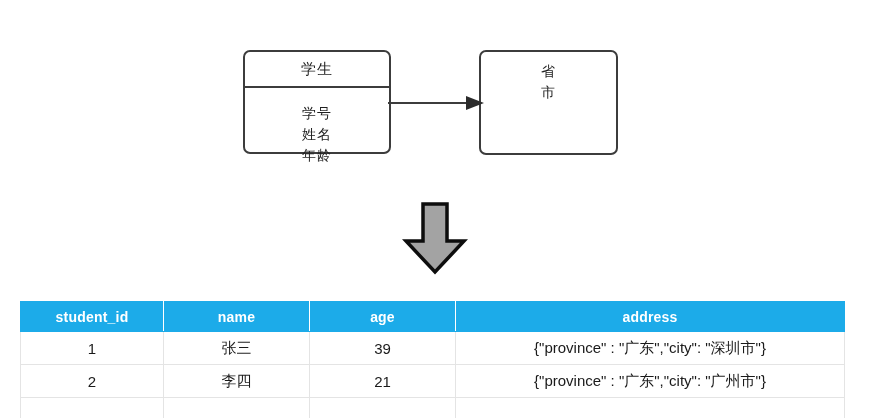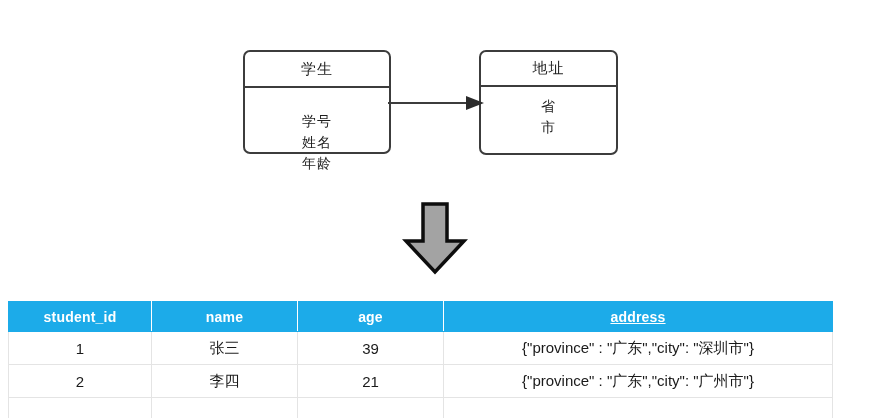--- a/index.html
+++ b/index.html
@@ -50,21 +50,21 @@
     letter-spacing: 1px;
     flex: 0 0 auto;
   }
   .entity-body {
     box-sizing: border-box;
     flex: 1 1 auto;
     display: flex;
     flex-direction: column;
     align-items: center;
     justify-content: flex-start;
-    padding-top: 24px;
+    padding-top: 16px;
     gap: 2px;
   }
   .entity-attr {
     font-size: 14px;
     color: #1f1f1f;
     line-height: 19px;
     letter-spacing: 1px;
   }
 
   #entity-student {
@@ -99,21 +99,21 @@
     position: absolute;
     left: 402px;
     top: 201px;
     width: 66px;
     height: 74px;
   }
 
   
   .data-table {
     position: absolute;
-    left: 8px;
+    left: 20px;
     top: 301px;
     width: 824px;
     border-collapse: collapse;
     table-layout: fixed;
     background: #ffffff;
   }
   .data-table th,
   .data-table td {
     box-sizing: border-box;
     border: 1px solid #e2e2e2;
@@ -124,21 +124,21 @@
   .data-table thead th {
     height: 30px;
     background: #1cabe9;
     color: #ffffff;
     font-size: 14px;
     font-weight: bold;
     border: 1px solid #1cabe9;
     border-right-color: #ffffff;
     letter-spacing: 0.2px;
   }
-  .data-table thead th:last-child { border-right-color: #1cabe9; text-decoration: underline; }
+  .data-table thead th:last-child { border-right-color: #1cabe9; }
 
   .data-table tbody td {
     height: 33px;
     font-size: 15px;
     color: #1a1a1a;
     border-color: #e4e4e4;
   }
   .data-table tbody tr.empty-row td { height: 21px; }
 
   .col-id   { width: 143px; }
@@ -156,21 +156,20 @@
     <div class="entity" id="entity-student">
       <div class="entity-title">学生</div>
       <div class="entity-body">
         <div class="entity-attr">学号</div>
         <div class="entity-attr">姓名</div>
         <div class="entity-attr">年龄</div>
       </div>
     </div>
 
     <div class="entity" id="entity-address">
-      <div class="entity-title">地址</div>
       <div class="entity-body">
         <div class="entity-attr">省</div>
         <div class="entity-attr">市</div>
       </div>
     </div>
 
     <svg class="connector" viewBox="0 0 96 20">
       <line x1="0" y1="10" x2="80" y2="10" stroke="#3c3c3c" stroke-width="2"></line>
       <polygon points="78,3 96,10 78,17" fill="#2b2b2b"></polygon>
     </svg>

